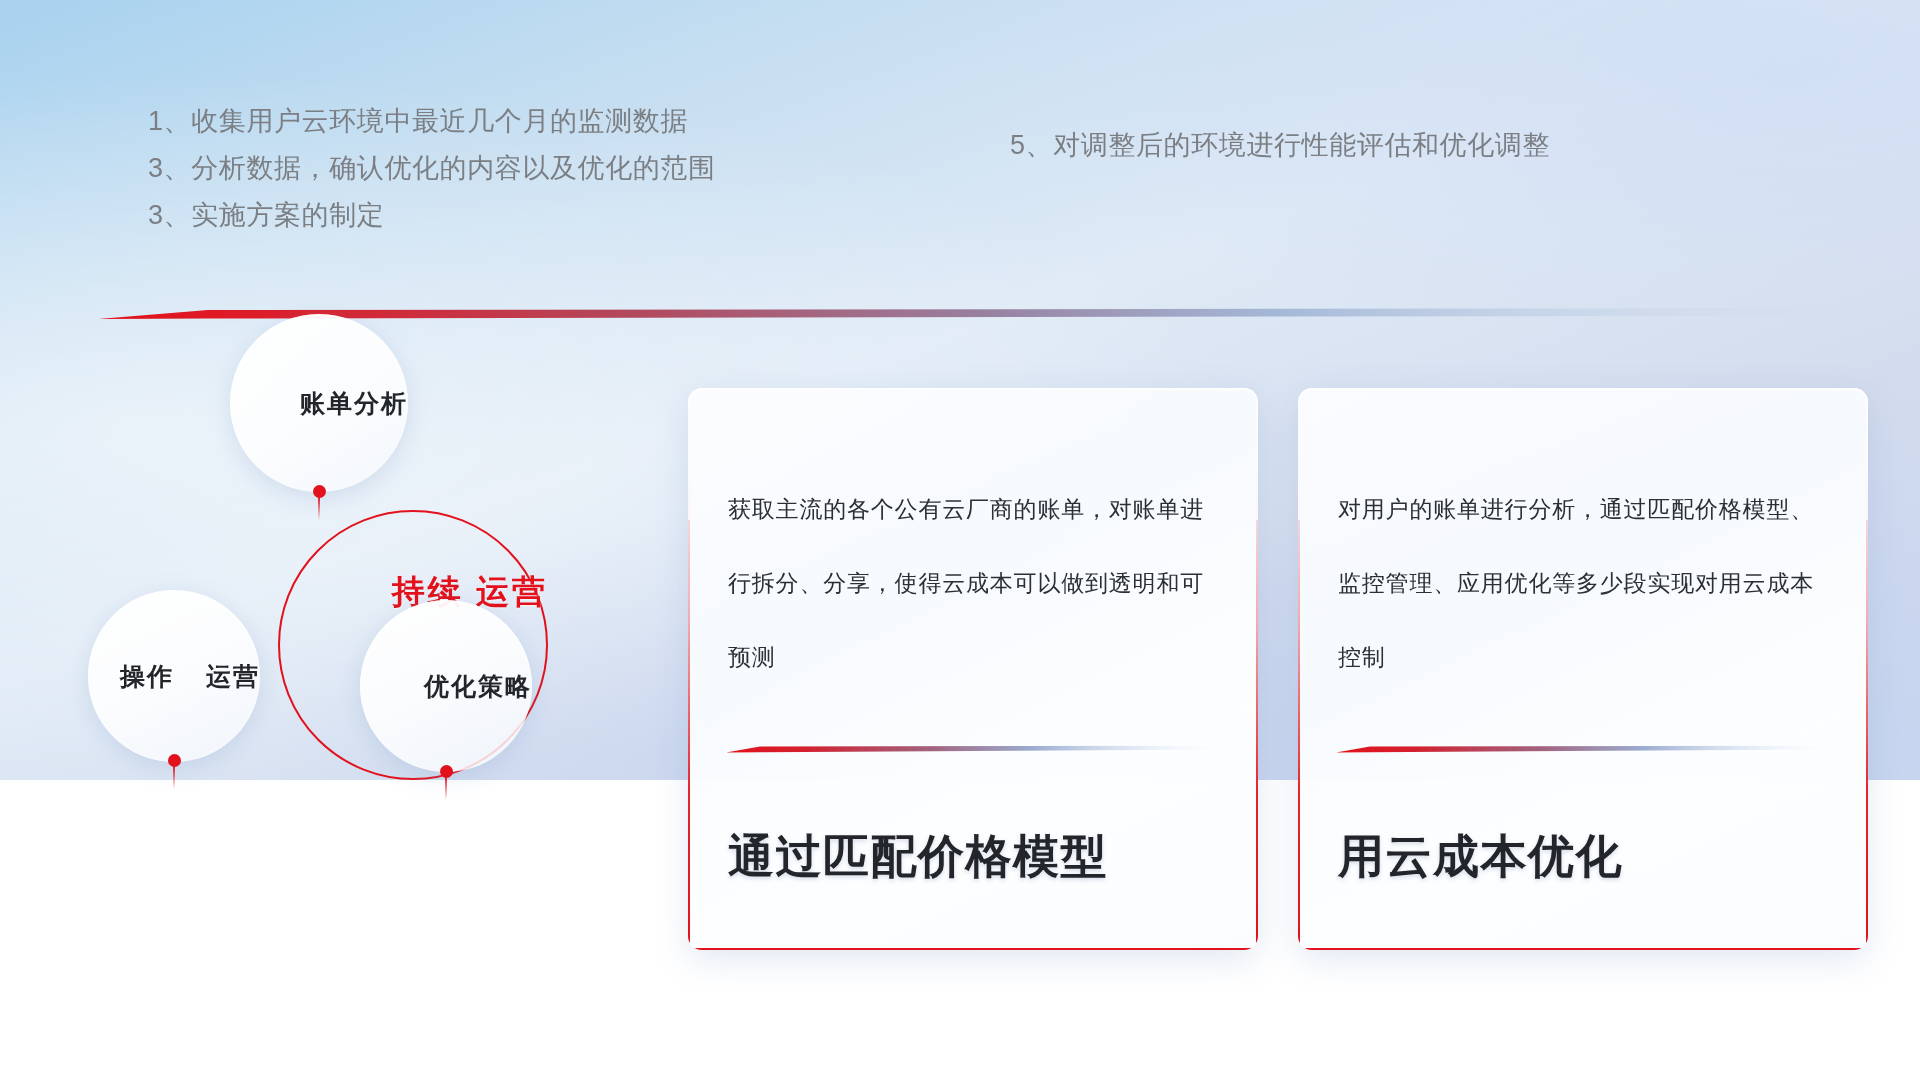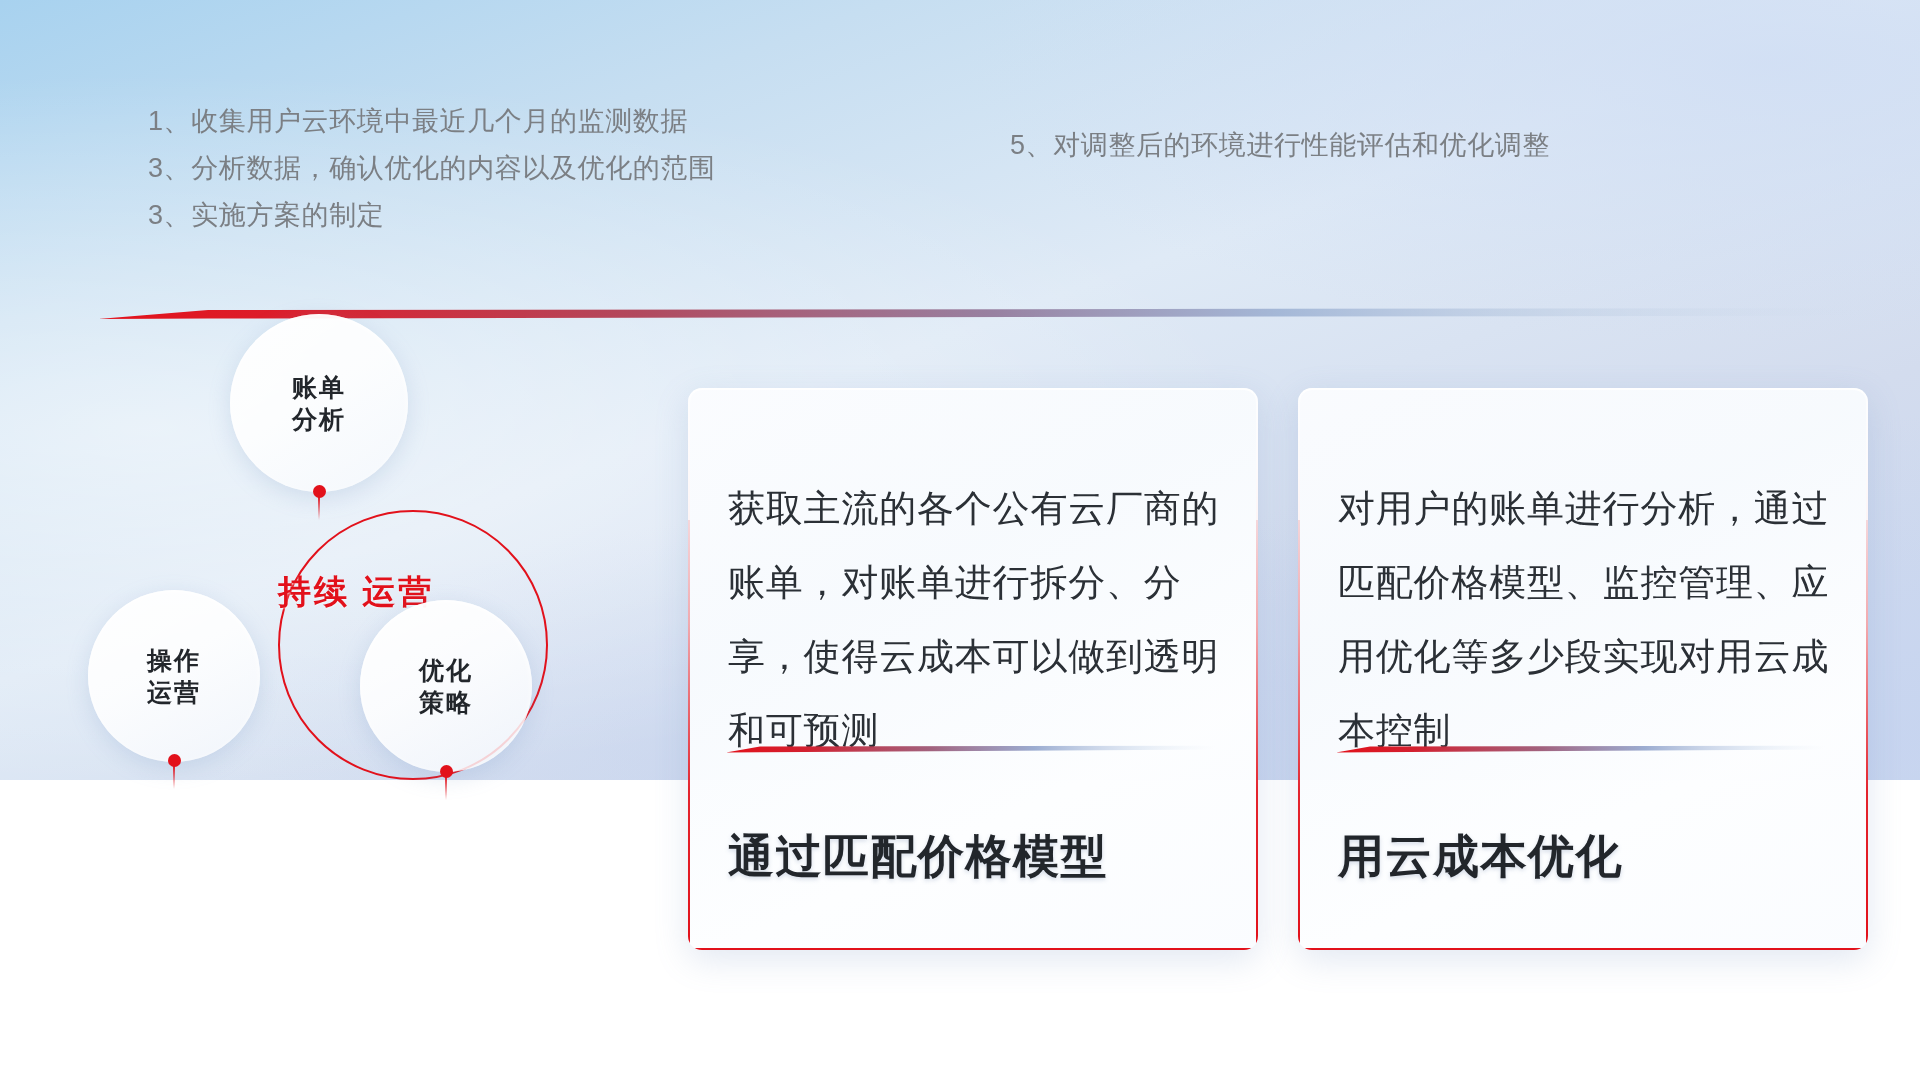--- a/index.html
+++ b/index.html
@@ -56,33 +56,33 @@
     border:2.4px solid #e2111b;
   }
 
   .bubble {
     position:absolute;
     border-radius:50%;
     background:
       linear-gradient(150deg, rgba(255,255,255,0.97) 0%, rgba(255,255,255,0.88) 45%, rgba(246,249,253,0.80) 100%);
     box-shadow:0 6px 22px rgba(120,150,195,0.22), inset 0 2px 6px rgba(255,255,255,0.9);
     display:flex;
-    flex-direction:column;
+    flex-direction:row;
     align-items:center;
-    justify-content:center;
+    justify-content:flex-end;
     color:#22262b;
     font-size:25px;
     font-weight:bold;
     line-height:1.30;
     letter-spacing:2px;
   }
   .bubble span { display:block; }
 
   .b-top   { left:142px; top:-36px;  width:178px; height:178px; }
-  .b-left  { left:0px;   top:240px;  width:172px; height:172px; }
+  .b-left  { left:0px;   top:240px;  width:172px; height:172px;gap:32px; }
   .b-right { left:272px; top:250px;  width:172px; height:172px; }
 
   .dot {
     position:absolute;
     width:13px; height:13px;
     border-radius:50%;
     background:#e2111b;
   }
   .dot::after {
     content:"";
@@ -92,21 +92,21 @@
     background:linear-gradient(#e2111b, rgba(226,17,27,0));
   }
   .dot-top   { left:225px; top:135px; }
   .dot-left  { left:80px;  top:404px; }
   .dot-right { left:352px; top:415px; }
 
   .center-label {
     position:absolute;
     left:190px; top:220px;
     width:270px;
-    text-align:left;
+    text-align:right;
     color:#e2111b;
     font-size:33px;
     font-weight:bold;
     line-height:1.32;
     letter-spacing:3px;
     text-shadow:0 1px 2px rgba(255,255,255,0.65);
   }
 
   
   .card {
@@ -143,21 +143,21 @@
     border-right:2px solid rgba(255,255,255,0.75);
     pointer-events:none;
   }
   .card-1 { left:688px; }
   .card-2 { left:1298px; }
 
   .card-body {
     position:absolute;
     left:40px; right:32px; top:84px;
     color:#2b3036;
-    font-size:37px;
+    font-size:23px;
     line-height:74px;
     letter-spacing:0.8px;
   }
 
   .card-rule {
     position:absolute;
     left:38px; top:352px;
     width:490px; height:9px;
   }
 

